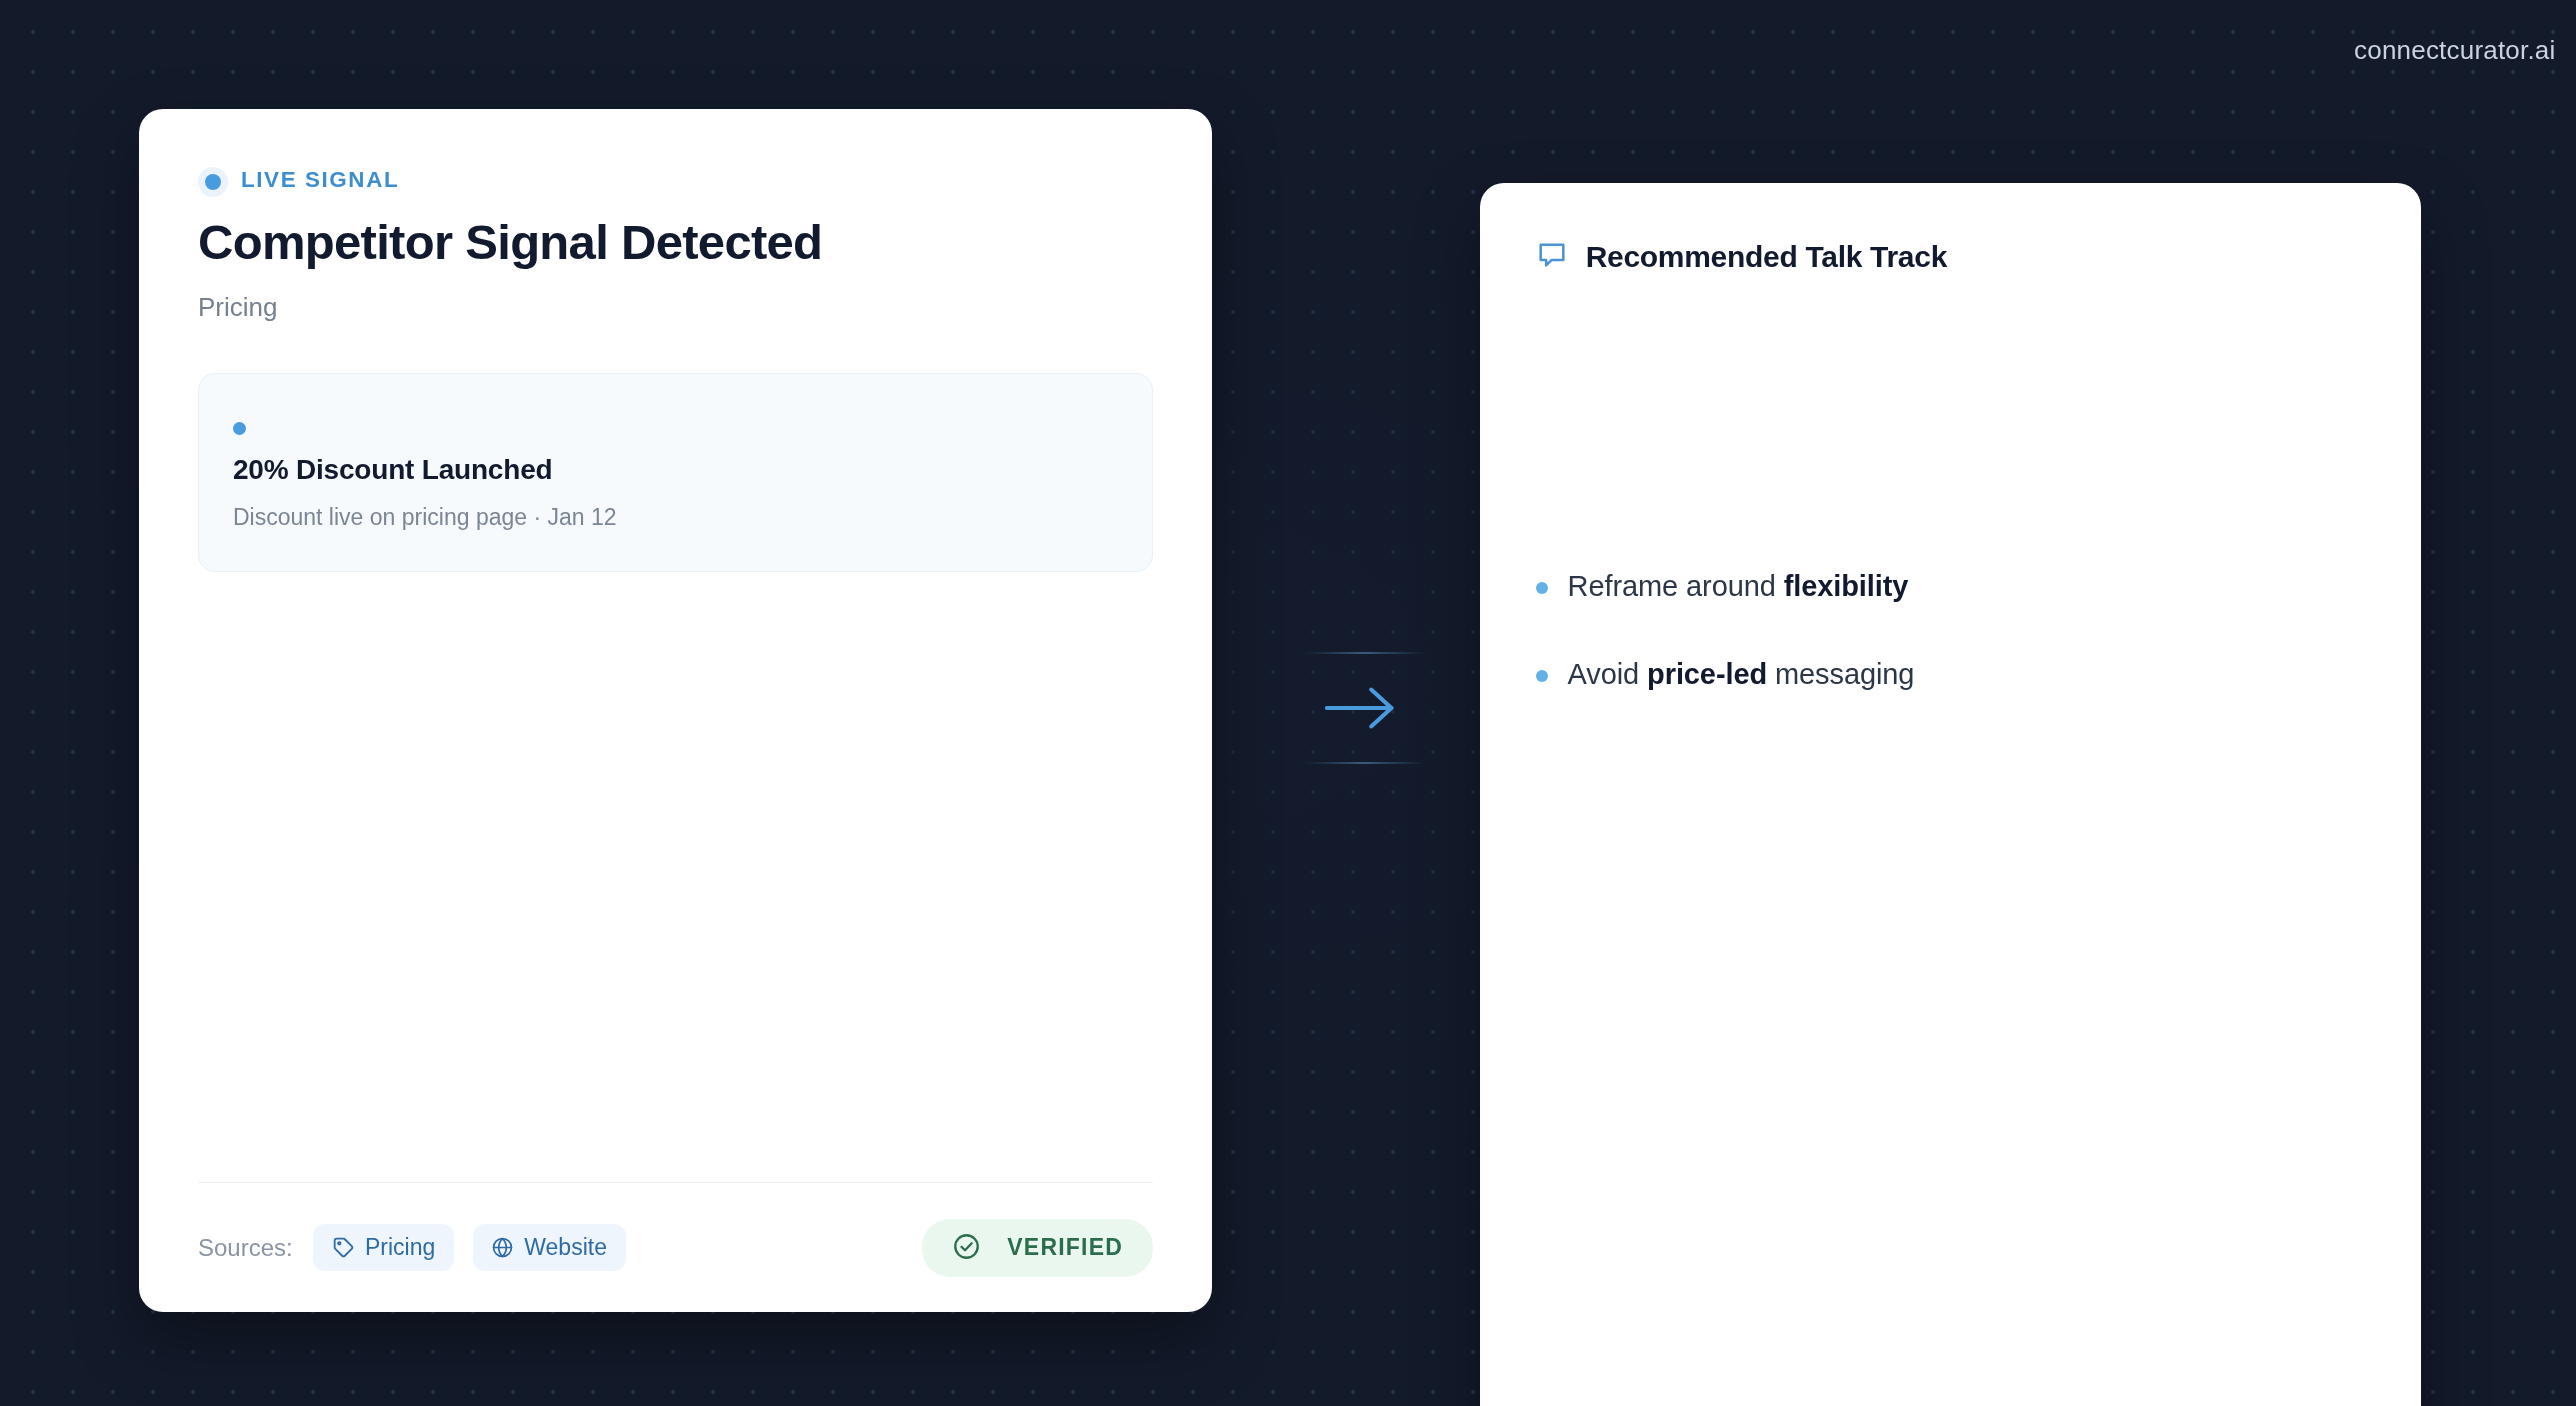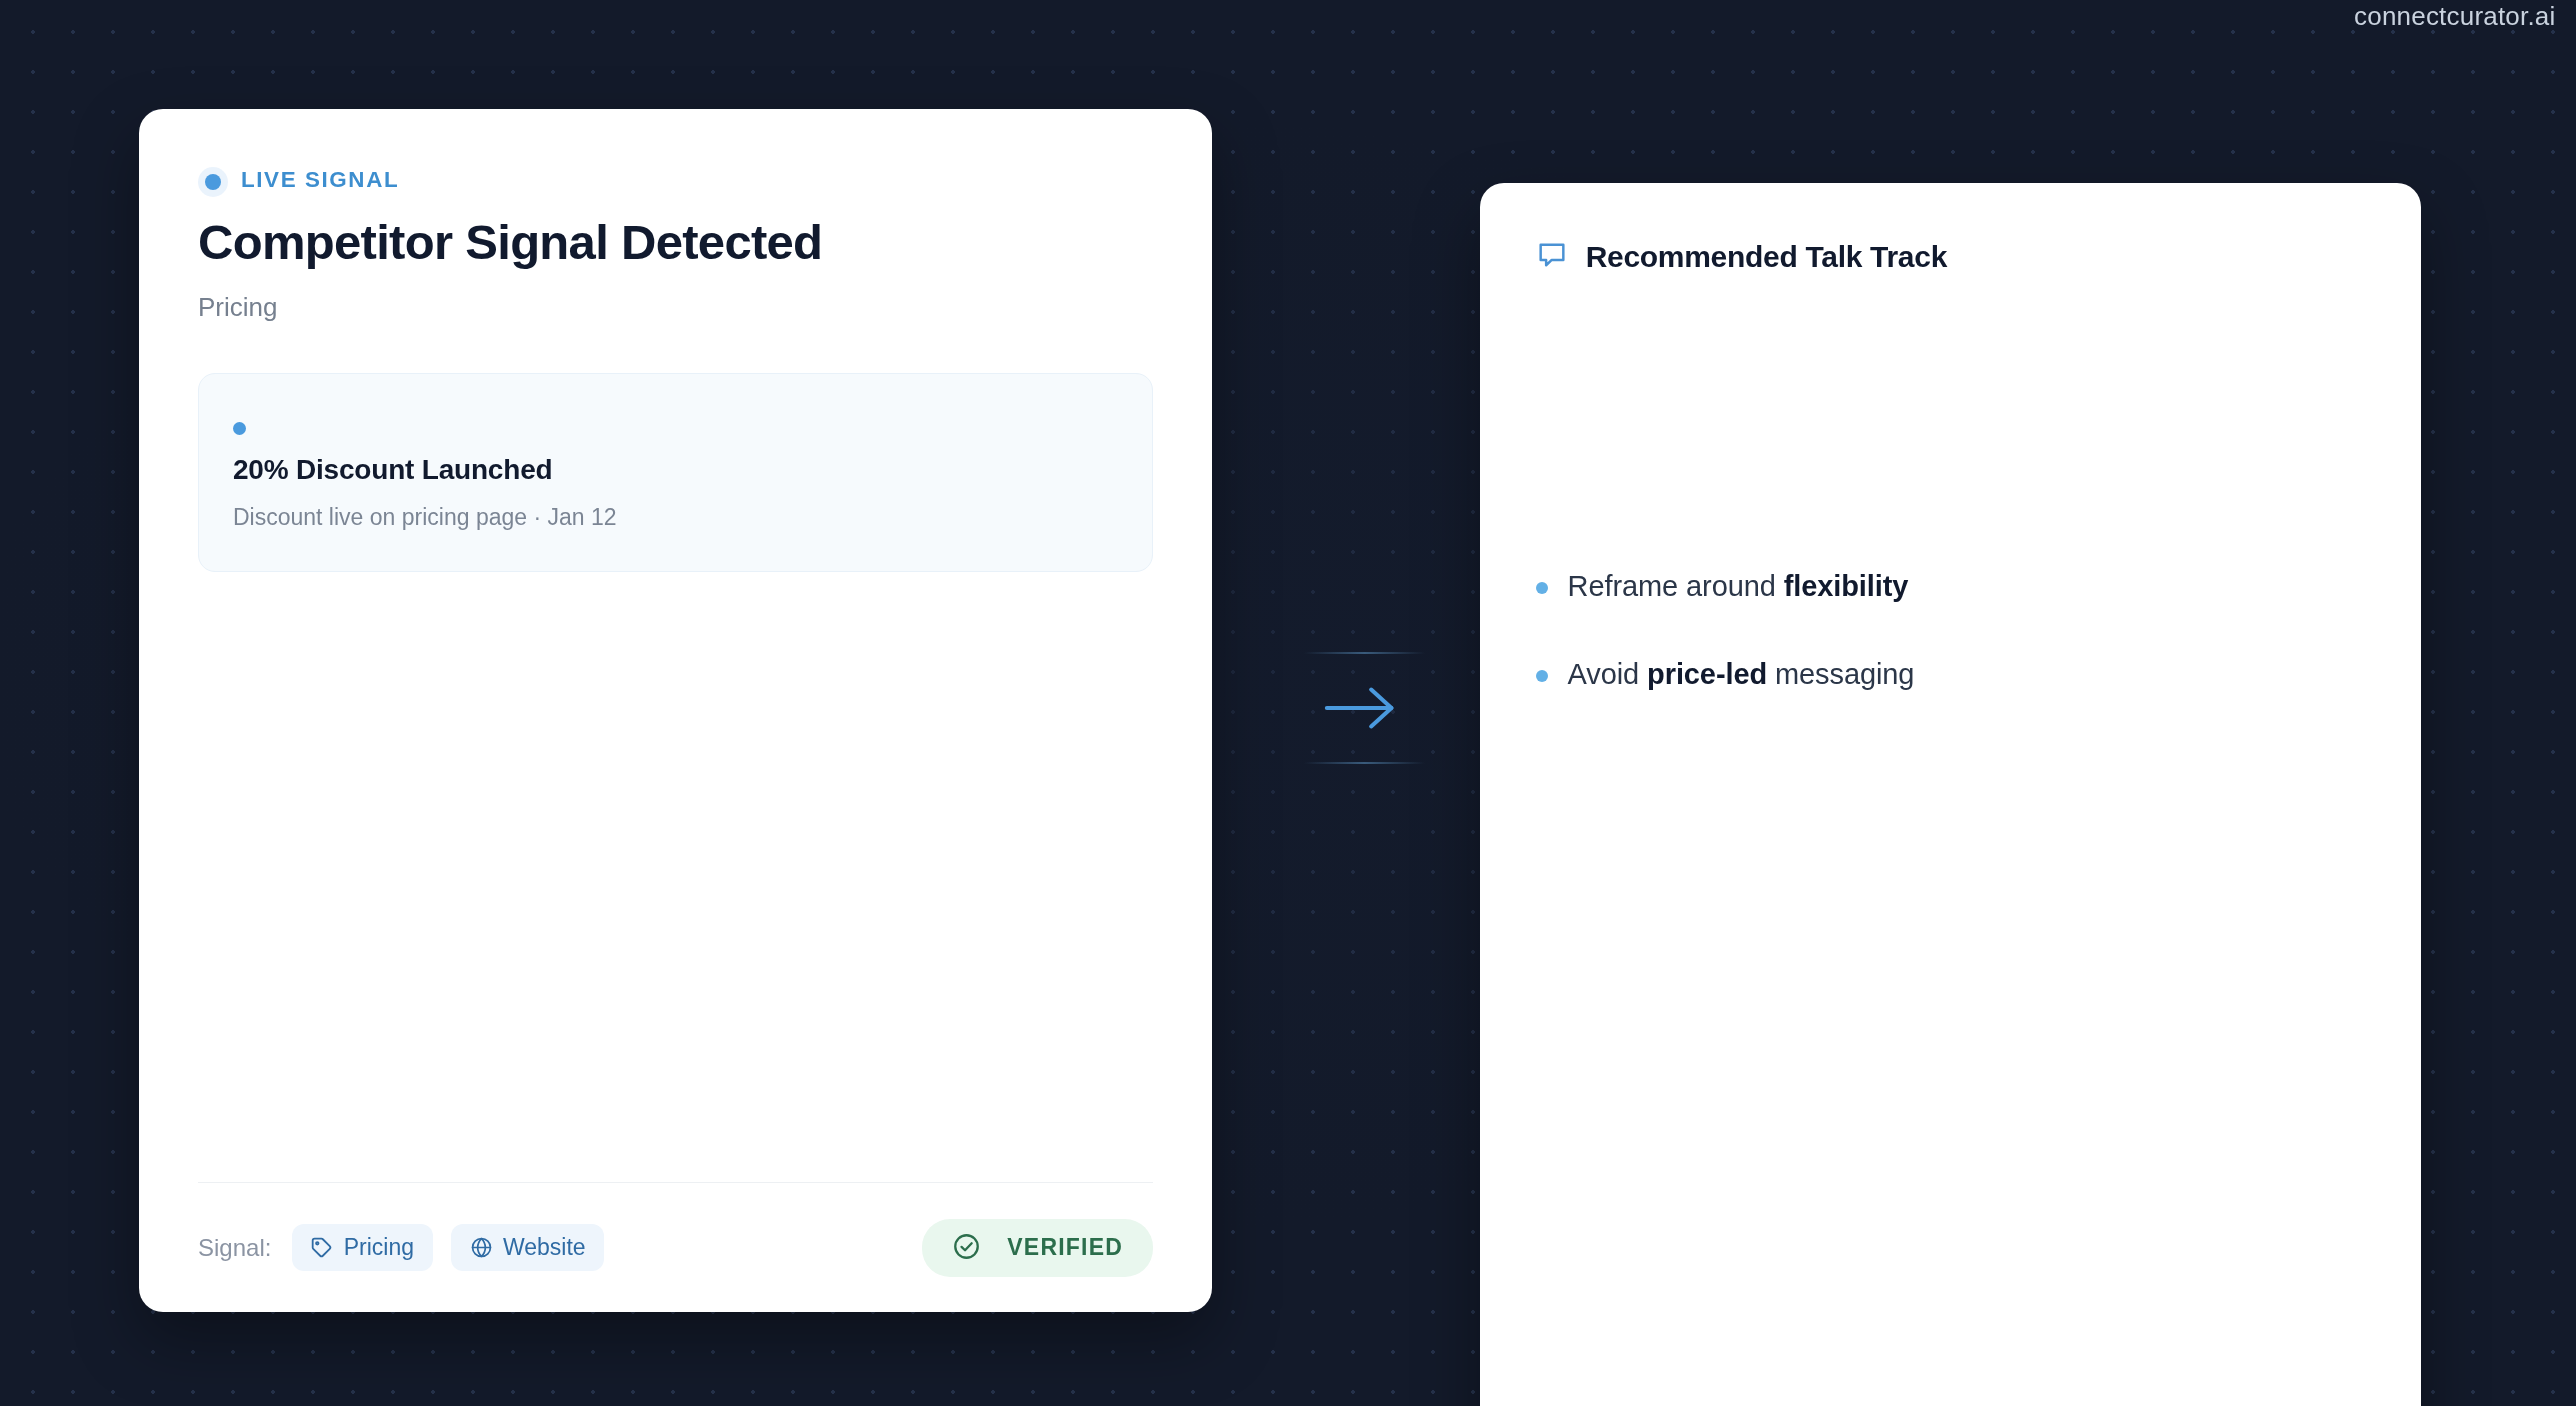--- a/index.html
+++ b/index.html
@@ -28,21 +28,21 @@
   #vignette-layer {
     position:absolute;
     inset:0;
     background:radial-gradient(ellipse 70% 65% at 42% 48%, rgba(20,28,46,0.55) 0%, rgba(17,23,38,0.0) 62%);
     pointer-events:none;
   }
 
   
   #watermark {
     position:absolute;
-    top:1px; right:20.5px;
+    top:35px; right:20.5px;
     font-size:26px;
     color:#c9d2de;
     letter-spacing:0.2px;
     z-index:6;
   }
 
   
   .card {
     position:absolute;
     background:#ffffff;
@@ -275,21 +275,21 @@
         <div class="signal-item-meta">Discount live on pricing page · Jan 12</div>
       </div>
     </div>
   </div>
 
   <div id="signal-spacer"></div>
 
   <div id="signal-divider"></div>
 
   <div id="signal-footer">
-    <span id="sources-label">Signal:</span>
+    <span id="sources-label">Sources:</span>
 
     <span class="source-chip">
       <span>
         <svg width="23" height="23" viewBox="0 0 24 24" fill="none" stroke="#2f6ba4" stroke-width="1.9" stroke-linecap="round" stroke-linejoin="round">
           <path d="M20.6 13.4 13.4 20.6a2 2 0 0 1-2.8 0l-7.2-7.2A2 2 0 0 1 2.8 12V4.8A2 2 0 0 1 4.8 2.8H12a2 2 0 0 1 1.4.6l7.2 7.2a2 2 0 0 1 0 2.8z"></path>
           <circle cx="7.6" cy="7.6" r="1.3"></circle>
         </svg>
       </span>
       <span>Pricing</span>
     </span>

